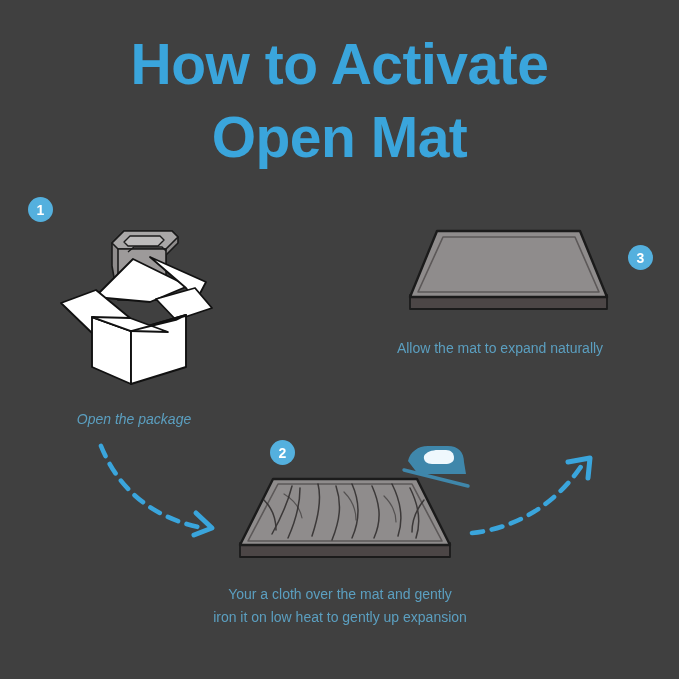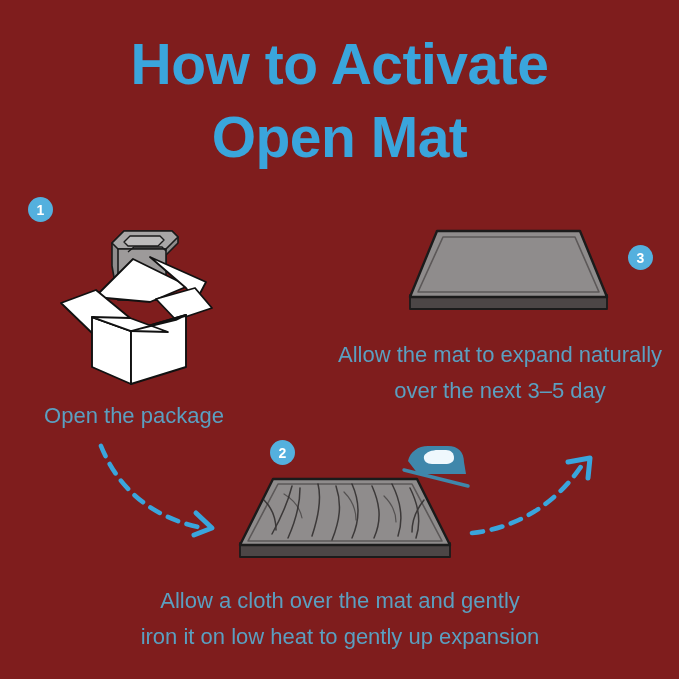--- a/index.html
+++ b/index.html
@@ -11,21 +11,21 @@
     width: 679px;
     height: 679px;
     background: #eff8fd;
     font-family: "Liberation Sans", sans-serif;
     overflow: hidden;
   }
   #infographic {
     position: relative;
     width: 679px;
     height: 679px;
-    background: #7f1d1d;
+    background: #404040;
   }
 
   
   .title-block {
     position: absolute;
     left: 0;
     top: 28px;
     width: 679px;
     text-align: center;
     line-height: 1.28;
@@ -54,28 +54,29 @@
     line-height: 1;
   }
   #badge-1 { left: 28px;  top: 197px; }
   #badge-2 { left: 270px; top: 440px; }
   #badge-3 { left: 628px; top: 245px; }
 
   
   .caption {
     position: absolute;
     color: #5b9fc0;
-    font-size: 22px;
+    font-size: 14px;
     line-height: 1.62;
     text-align: center;
   }
   #caption-1 {
     left: 0px;
-    top: 398px;
+    top: 408px;
     width: 268px;
+    font-style: italic;
   }
   #caption-2 {
     left: 120px;
     top: 583px;
     width: 440px;
   }
   #caption-3 {
     left: 320px;
     top: 337px;
     width: 360px;
@@ -190,22 +191,21 @@
 
   <div class="badge" id="badge-1">1</div>
   <div class="badge" id="badge-2">2</div>
   <div class="badge" id="badge-3">3</div>
 
   <div class="caption" id="caption-1">
     <span class="line">Open the package</span>
   </div>
 
   <div class="caption" id="caption-2">
-    <span class="line">Allow a cloth over the mat and gently</span>
+    <span class="line">Your a cloth over the mat and gently</span>
     <span class="line">iron it on low heat to gently up expansion</span>
   </div>
 
   <div class="caption" id="caption-3">
     <span class="line">Allow the mat to expand naturally</span>
-    <span class="line">over the next 3–5 day</span>
   </div>
 
 </div>
 
 </body></html>

